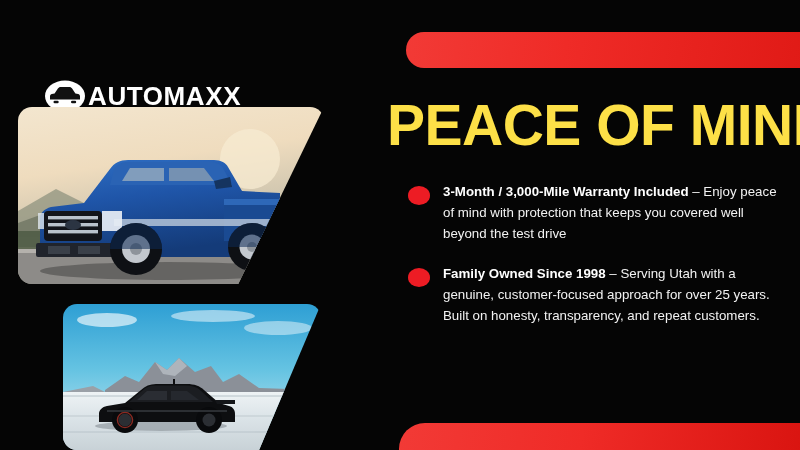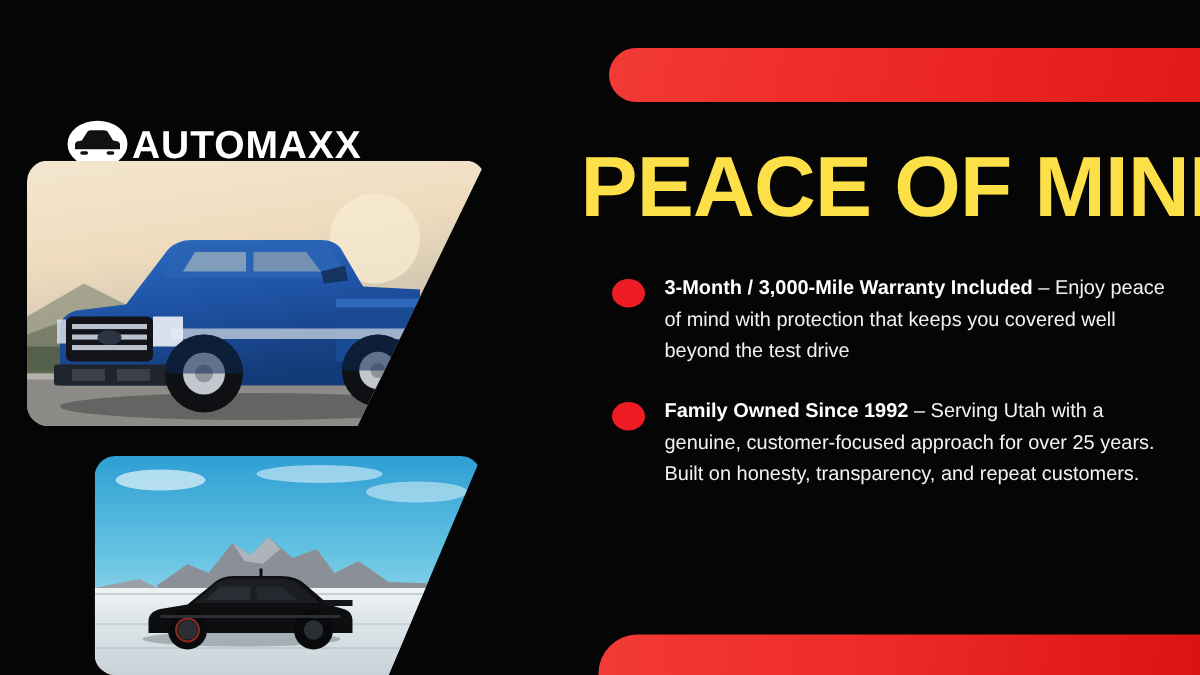--- a/index.html
+++ b/index.html
@@ -296,19 +296,19 @@
     <ul class="bullets">
       <li class="bullet">
         <span class="dot"></span>
         <p class="bullet-text">
           <b>3-Month / 3,000-Mile Warranty Included</b><span> – </span><span>Enjoy peace of mind with protection that keeps you covered well beyond the test drive</span>
         </p>
       </li>
       <li class="bullet">
         <span class="dot"></span>
         <p class="bullet-text">
-          <b>Family Owned Since 1992</b><span> – </span><span>Serving Utah with a genuine, customer-focused approach for over 25 years. Built on honesty, transparency, and repeat customers.</span>
+          <b>Family Owned Since 1998</b><span> – </span><span>Serving Utah with a genuine, customer-focused approach for over 25 years. Built on honesty, transparency, and repeat customers.</span>
         </p>
       </li>
     </ul>
   </div>
 
 </div>
 
 </body></html>

